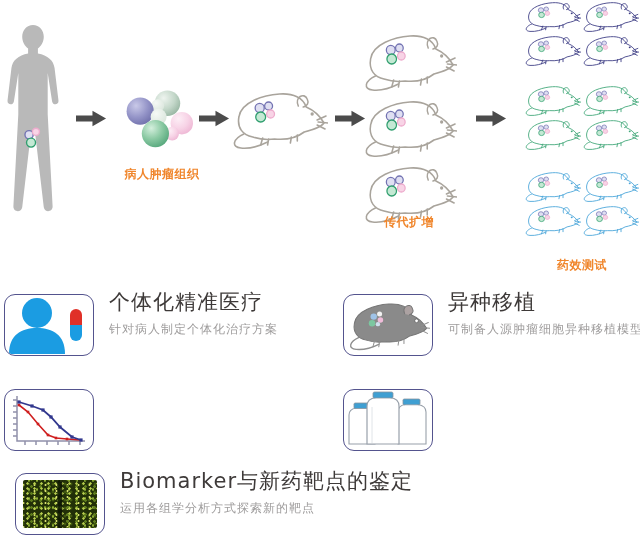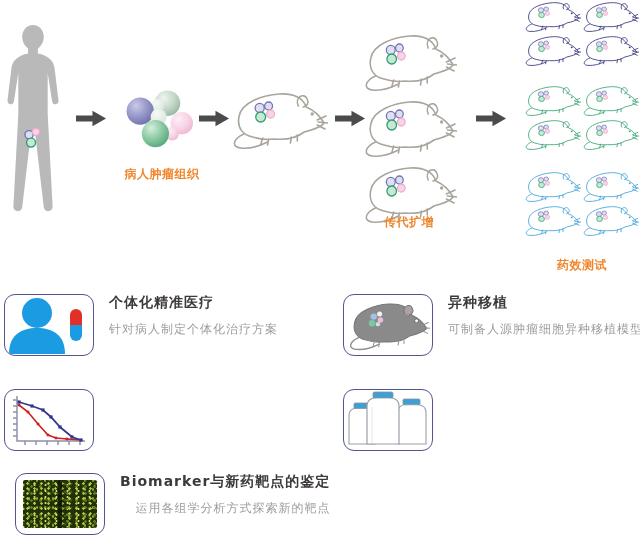--- a/index.html
+++ b/index.html
@@ -25,26 +25,26 @@
   }
   
   .card{position:absolute;display:flex;align-items:flex-start;}
   .ibox{
     flex:0 0 90px;width:90px;height:62px;box-sizing:border-box;
     border:1.6px solid var(--icon-border,#54548e);border-radius:11px;
     background:#fff;position:relative;overflow:hidden;
   }
   .ftext{margin-left:15px;margin-top:-3px;white-space:nowrap;}
   .ftitle{
-    font-size:14px;font-weight:bold;color:var(--title,#3e3a39);
+    font-size:21px;font-weight:normal;color:var(--title,#3e3a39);
     letter-spacing:1px;line-height:22px;
   }
   .fdesc{
     font-size:12px;color:var(--description,#9e9c9c);
-    letter-spacing:1px;margin-top:8px;text-align:right;
+    letter-spacing:1px;margin-top:8px;
   }
   .heatmap{
     position:absolute;left:7px;top:6px;right:7px;bottom:6px;border-radius:2px;
     background-color:#223008;
     background-image:
       linear-gradient(to right, rgba(10,18,2,0) 46%, rgba(10,18,2,0.8) 48%, rgba(10,18,2,0.8) 52%, rgba(10,18,2,0) 54%),
       radial-gradient(circle, #b8cf4e 0.9px, rgba(0,0,0,0) 1.5px),
       radial-gradient(circle, #5f7d1d 1px, rgba(0,0,0,0) 1.6px),
       radial-gradient(circle, #d9e070 0.7px, rgba(0,0,0,0) 1.3px),
       radial-gradient(circle, #8fae35 0.9px, rgba(0,0,0,0) 1.5px),

